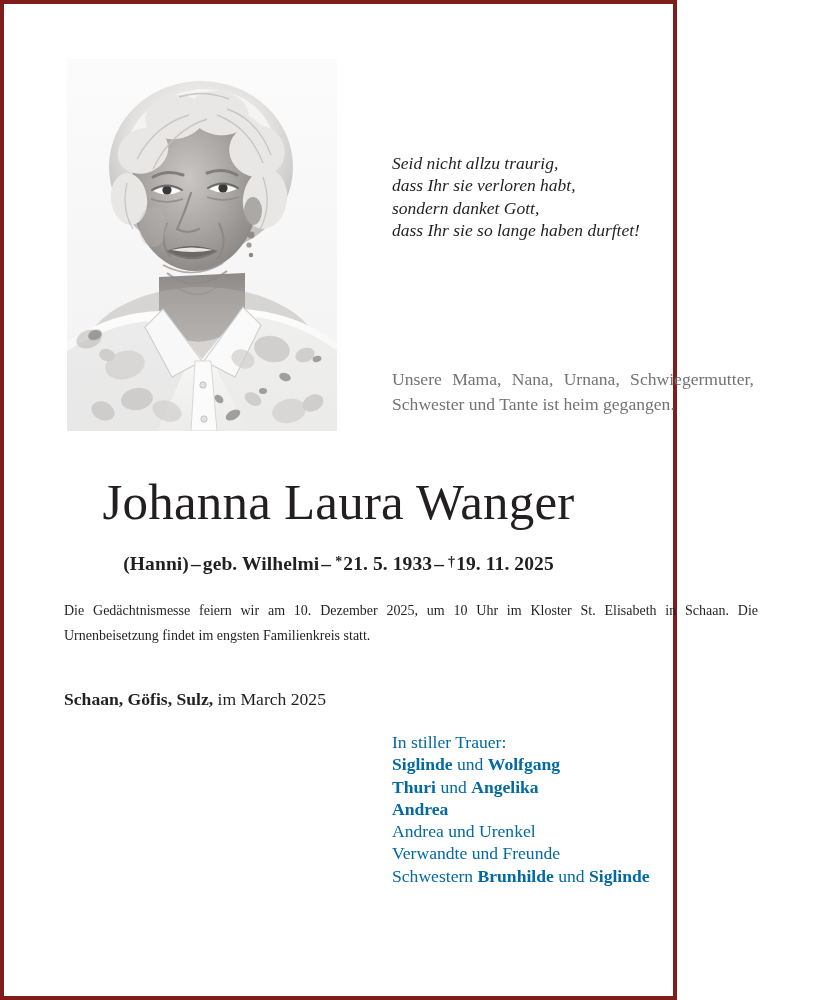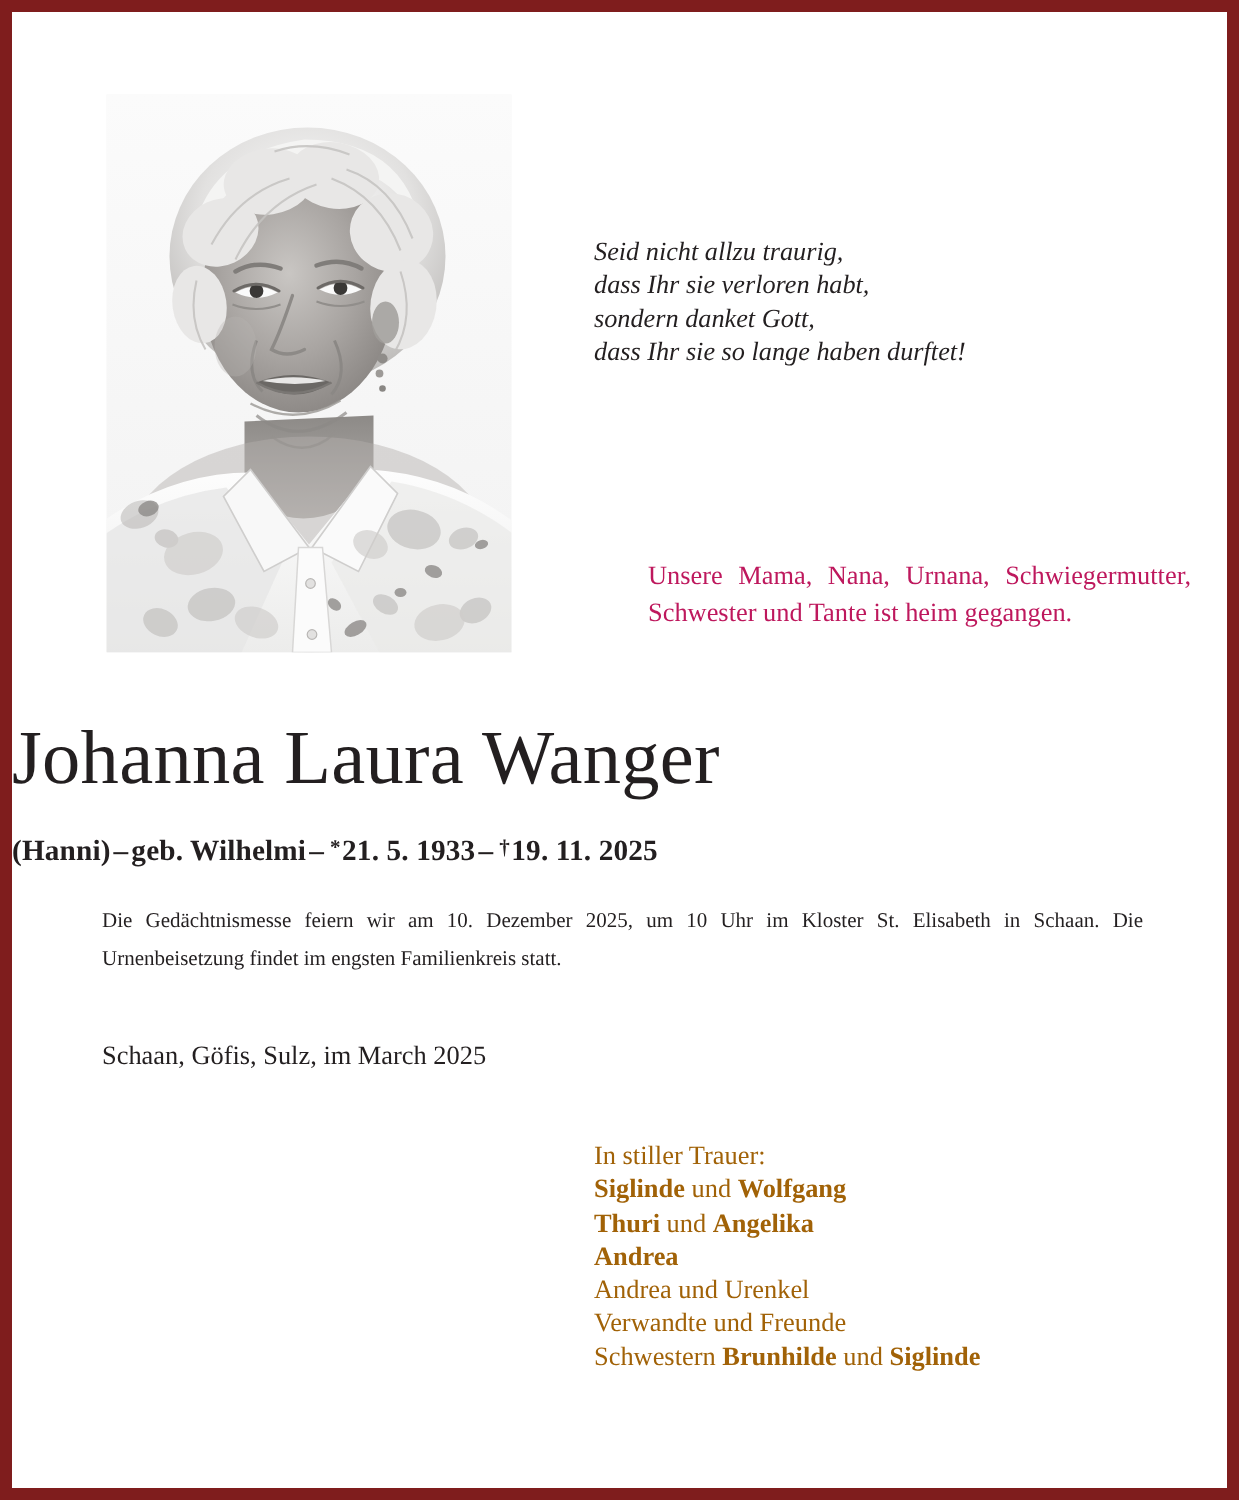--- a/index.html
+++ b/index.html
@@ -12,24 +12,24 @@
     height: 1000px;
     font-family: "Liberation Serif", "DejaVu Serif", serif;
     color: #231f20;
     overflow: hidden;
   }
 
   
   #notice {
     position: relative;
     box-sizing: border-box;
-    width: 826px;
+    width: 677px;
     height: 1000px;
     background: #ffffff;
-    border: 8px solid #7f1d1d;
+    border: 4px solid #7f1d1d;
   }
   #sheet {
     position: relative;
     width: 100%;
     height: 100%;
     background: #ffffff;
   }
 
   
   #photo-wrap {
@@ -57,30 +57,30 @@
   }
   #intro {
     position: absolute;
     left: 388px;
     top: 363px;
     width: 362px;
     font-size: 17.6px;
     line-height: 24.5px;
     text-align: justify;
     text-align-last: left;
-    color: #be185d;
-    margin-left: 36px;
+    color: #737373;
   }
 
   
   #name-block {
     position: absolute;
     left: 0;
     right: 0;
     top: 470px;
+    text-align: center;
     font-family: Liberation Serif, serif;
   }
   #deceased-name {
     font-size: 51px;
     line-height: 56px;
     font-weight: 400;
     letter-spacing: 0.2px;
     color: #231f20;
   }
   #name-sub {
@@ -113,32 +113,31 @@
 
   
   #place-line {
     position: absolute;
     left: 60px;
     top: 683px;
     font-size: 17.6px;
     line-height: 24px;
     color: #231f20;
   }
-  #place-line .places { font-weight: normal; text-align: center; }
+  #place-line .places { font-weight: bold; text-align: center; }
 
   
   #mourners {
     position: absolute;
     left: 388px;
     top: 727px;
     width: 370px;
     font-size: 17.6px;
     line-height: 22.3px;
-    color: #a16207;
-    margin-top: 24px;
+    color: #0369a1;
   }
   #mourners .m-line { white-space: nowrap; }
   #mourners .b { font-weight: bold; }
 </style>
 </head>
 <body>
 
 <div id="notice">
   <div id="sheet">
 

